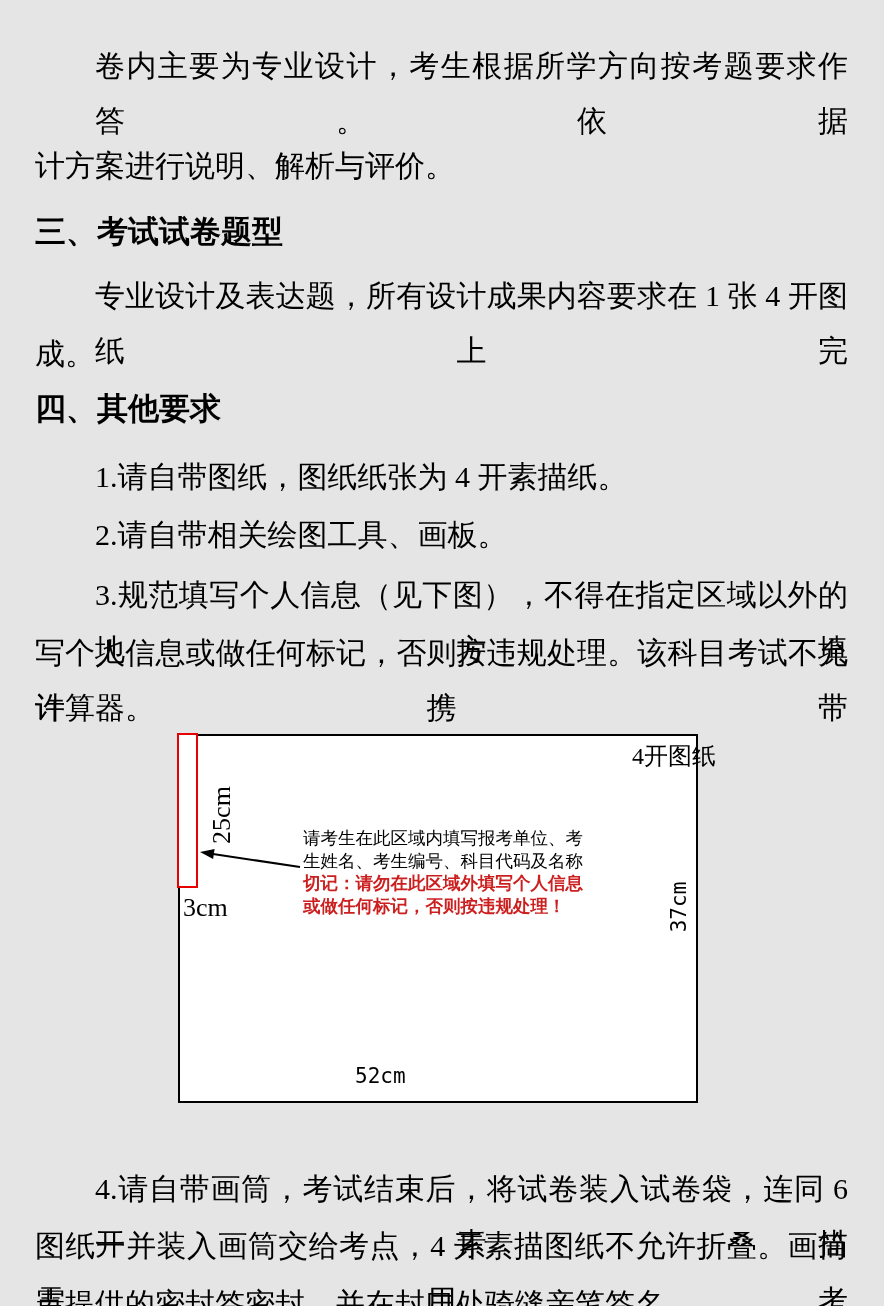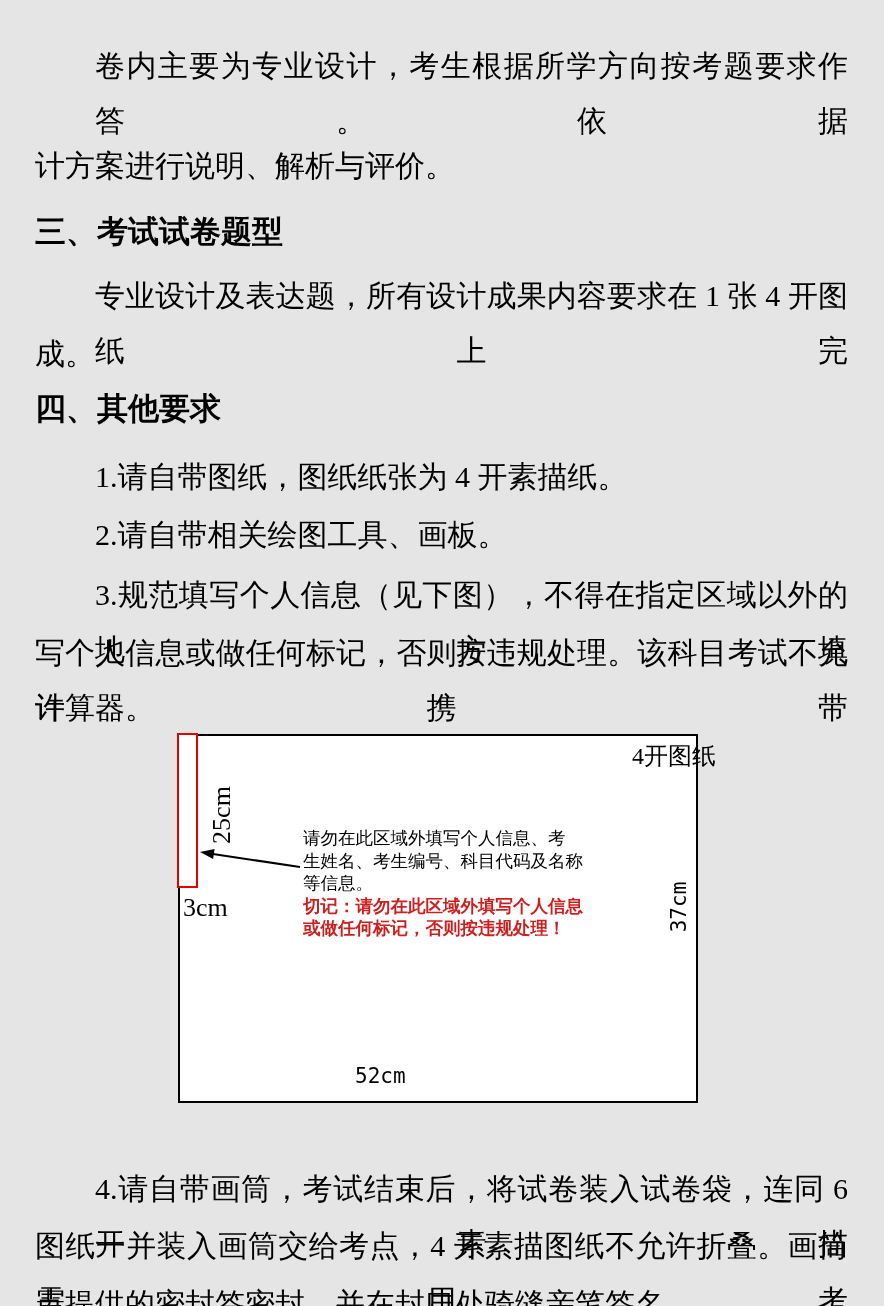--- a/index.html
+++ b/index.html
@@ -96,23 +96,22 @@
   <div class="dim dim-serif dim-3">3cm</div>
   <div class="dim dim-mono rot dim-37">37cm</div>
   <div class="dim dim-mono dim-52">52cm</div>
 
   <svg class="leader" width="120" height="40" viewBox="0 0 120 40">
     <line x1="23" y1="14" x2="110" y2="27" stroke="#000" stroke-width="2"></line>
     <polygon points="10,12 24.6,9.1 23.1,19.0" fill="#000"></polygon>
   </svg>
 
   <div class="note-block">
-    <div>请勿在此区域外填写个人信息、考</div>
+    <div>请考生在此区域内填写报考单位、考</div>
     <div>生姓名、考生编号、科目代码及名称</div>
-    <div>等信息。</div>
     <div class="warn">切记：请勿在此区域外填写个人信息</div>
     <div class="warn">或做任何标记，否则按违规处理！</div>
   </div>
 
   <p class="line indent j" style="top:1131px">4.请自带画筒，考试结束后，将试卷装入试卷袋，连同 6 开素描</p>
   <p class="line j" style="top:1188px">图纸一并装入画筒交给考点，4 开素描图纸不允许折叠。画筒需用考</p>
   <p class="line" style="top:1246px">点提供的密封签密封，并在封口处骑缝亲笔签名。</p>
 
 </div>
 

